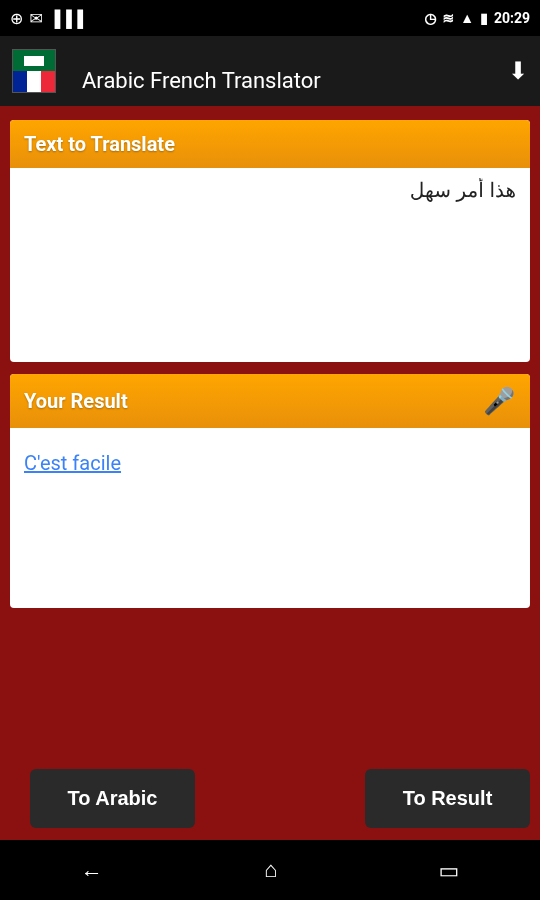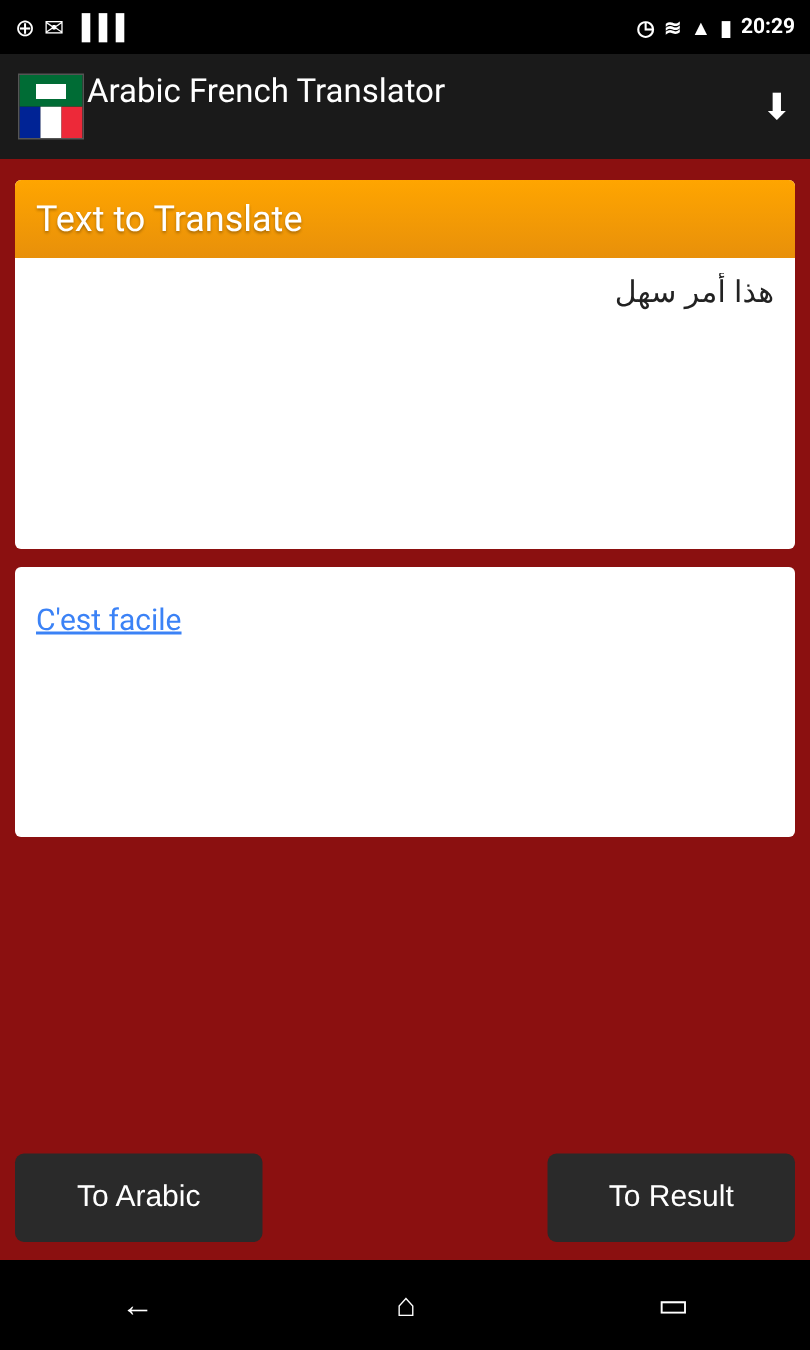--- a/index.html
+++ b/index.html
@@ -46,22 +46,22 @@
       background: #1a1a1a;
       height: 70px;
       display: flex;
       align-items: center;
       padding: 0 12px;
       justify-content: space-between;
       flex-shrink: 0;
     }
     .app-bar-left {
       display: flex;
-      align-items: flex-start;
-      gap: 2px;
+      align-items: flex-end;
+      gap: 26px;
     }
     .flag-icon {
       width: 44px;
       height: 44px;
       display: flex;
       flex-direction: column;
       overflow: hidden;
       border: 1px solid #555;
     }
     .flag-saudi {
@@ -118,22 +118,22 @@
     }
     .section-header {
       background: linear-gradient(180deg, #FFA500 0%, #E8900A 100%);
       padding: 12px 14px;
       display: flex;
       align-items: center;
       justify-content: space-between;
     }
     .section-title {
       color: white;
-      font-size: 24px;
-      font-weight: 400;
+      font-size: 20px;
+      font-weight: 700;
       text-shadow: 0 1px 2px rgba(0,0,0,0.3);
     }
     .section-body {
       flex: 1;
       padding: 10px 14px;
       min-height: 180px;
     }
     .input-text {
       width: 100%;
       min-height: 170px;
@@ -167,24 +167,25 @@
       justify-content: space-between;
       flex-shrink: 0;
     }
     .action-button {
       background: #2a2a2a;
       color: white;
       border: none;
       border-radius: 6px;
       padding: 18px 30px;
       font-size: 20px;
-      font-weight: normal;
+      font-weight: bold;
       cursor: pointer;
       min-width: 165px;
       text-align: center;
+      margin-left: 20px;
     }
 
     
     #nav-bar {
       background: #000;
       height: 60px;
       display: flex;
       align-items: center;
       justify-content: space-around;
       flex-shrink: 0;
@@ -233,20 +234,24 @@
   <div class="section-box">
     <div class="section-header">
       <span class="section-title">Text to Translate</span>
     </div>
     <div class="section-body">
       <textarea class="input-text" placeholder="Enter text..." style="">هذا أمر سهل</textarea>
     </div>
   </div>
 
   <div class="section-box">
+    <div class="section-header">
+      <span class="section-title">Your Result</span>
+      <span class="mic-icon">🎤</span>
+    </div>
     <div class="section-body">
       <div class="result-text">C'est facile</div>
     </div>
   </div>
 
 </div>
 
 <div id="bottom-buttons">
   <button class="action-button">To Arabic</button>
   <button class="action-button">To Result</button>

